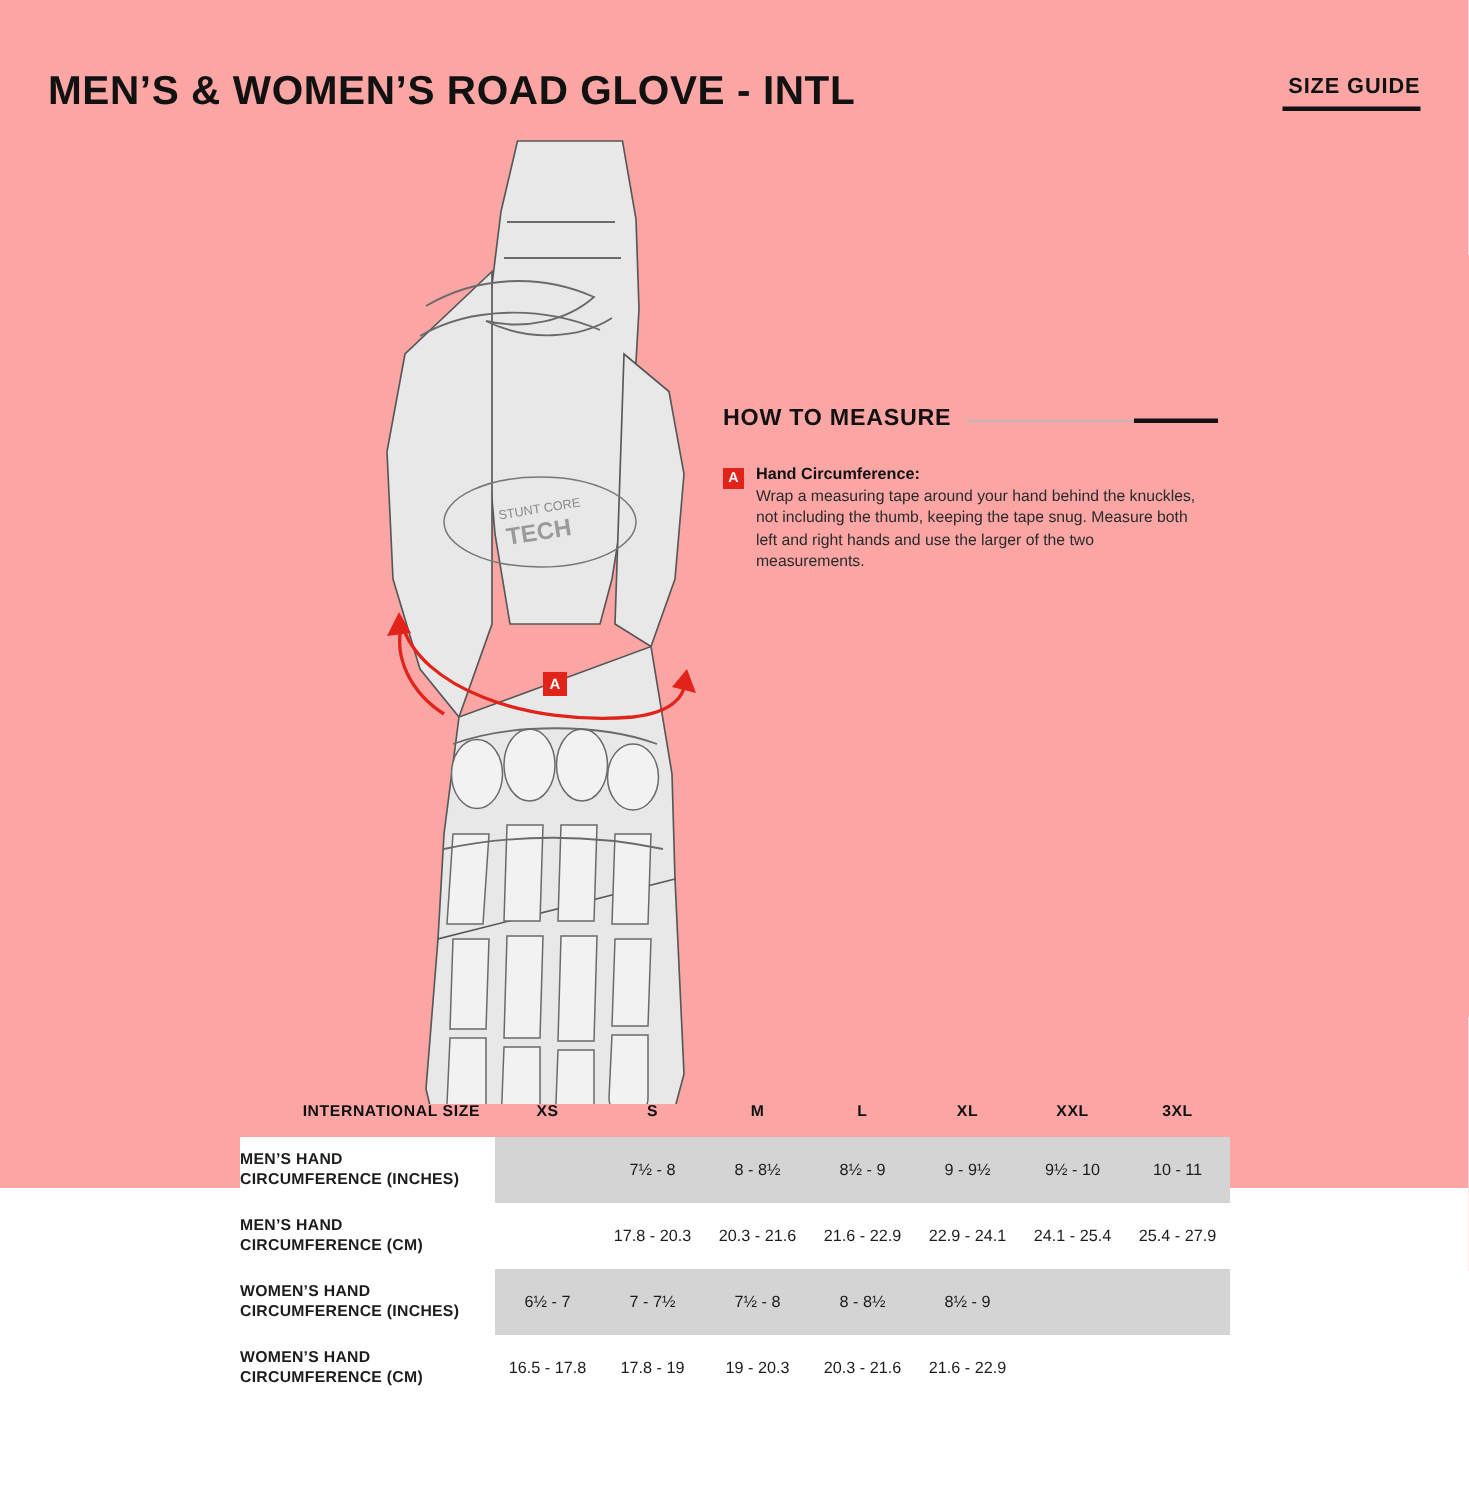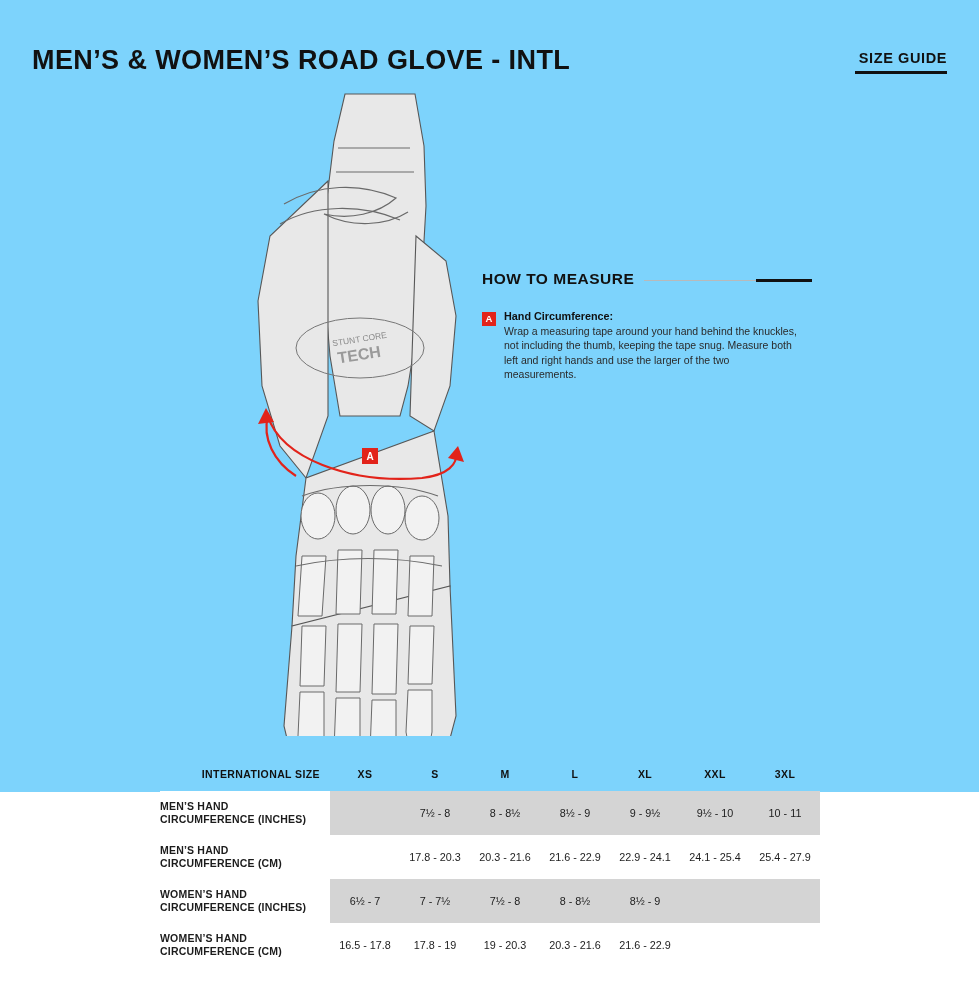--- a/index.html
+++ b/index.html
@@ -7,21 +7,21 @@
     margin: 0; padding: 0;
     width: 979px; height: 1000px;
     background: #ffffff;
     font-family: "Liberation Sans", sans-serif;
     color: #1a1a1a;
     overflow: hidden;
   }
   .page {
     position: relative;
     width: 979px; height: 792px;
-    background: #7dd3fc;
+    background: #fca5a5;
   }
 
   
   .header {
     position: absolute;
     top: 28px; left: 32px; right: 32px;
     height: 46px;
     display: flex;
     align-items: flex-end;
     justify-content: space-between;
@@ -123,21 +123,21 @@
   .howto-desc {
     font-size: 10.5px;
     line-height: 1.38;
     color: #2a2a2a;
   }
 
   
   .table-wrap {
     position: absolute;
     left: 160px;
-    top: 757px;
+    top: 724px;
     width: 660px;
   }
   table.size-table {
     border-collapse: collapse;
     width: 660px;
     table-layout: fixed;
   }
   table.size-table td, table.size-table th {
     padding: 0;
     margin: 0;

